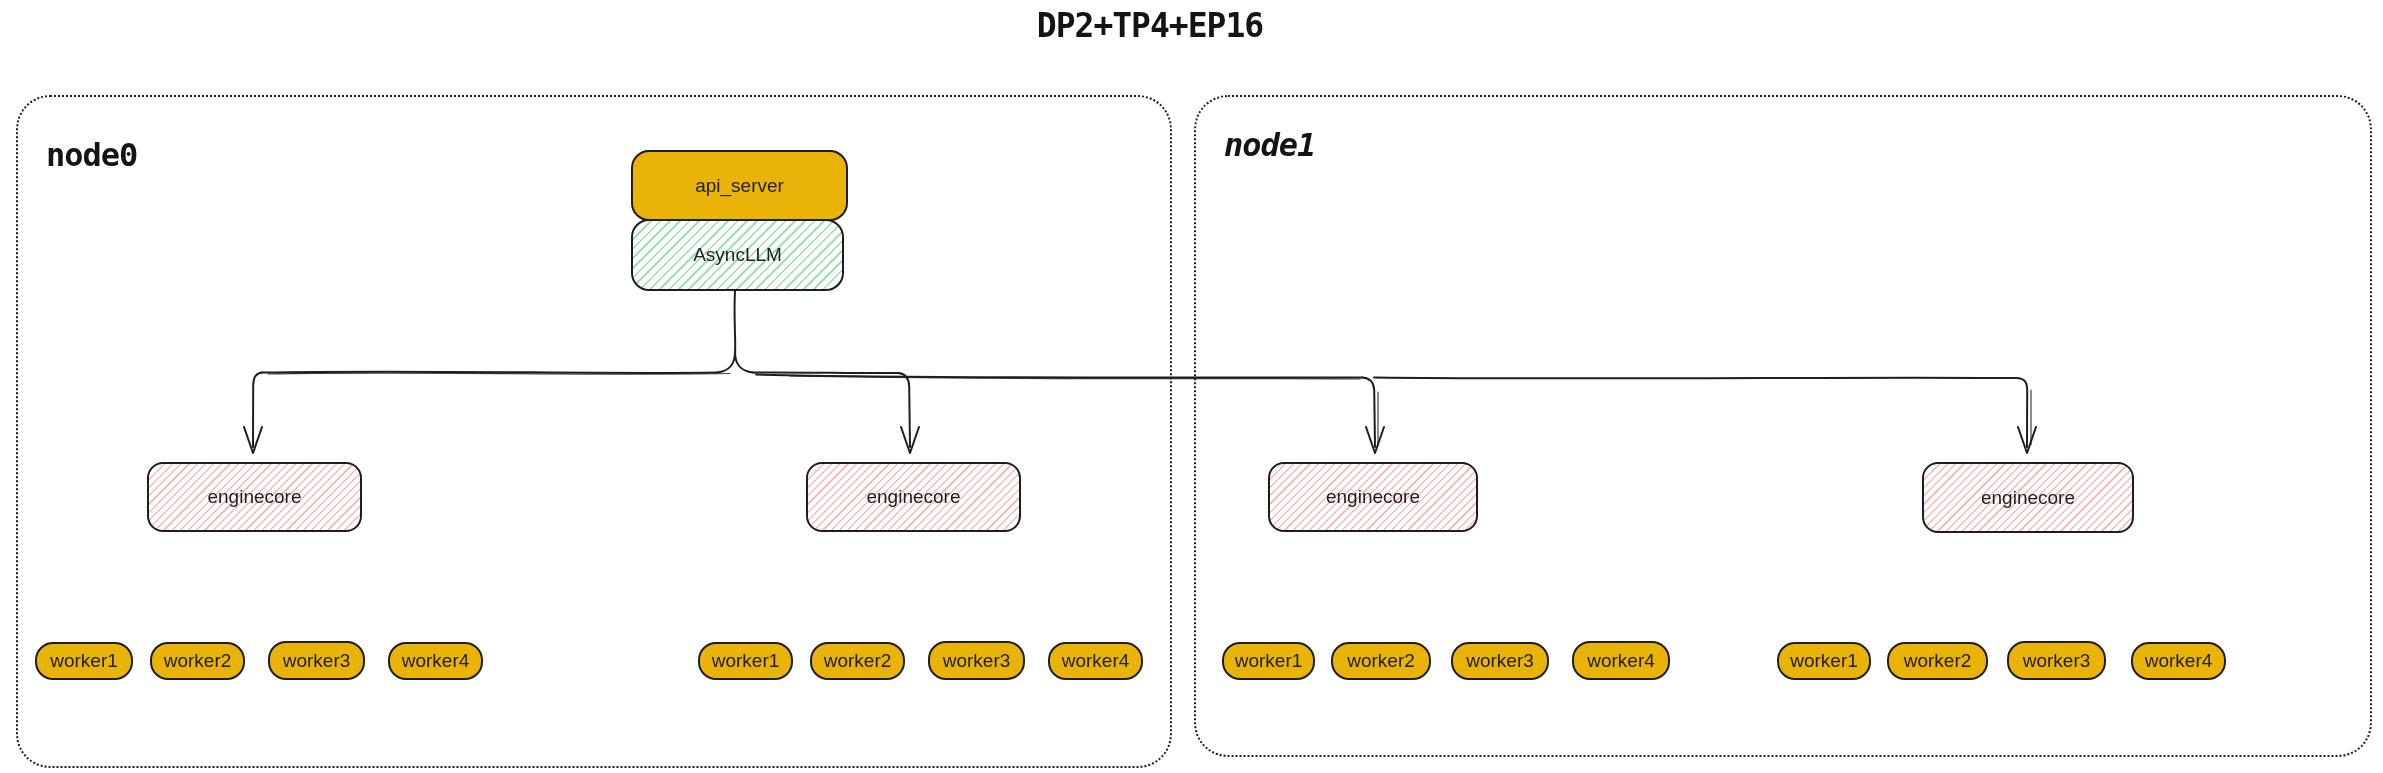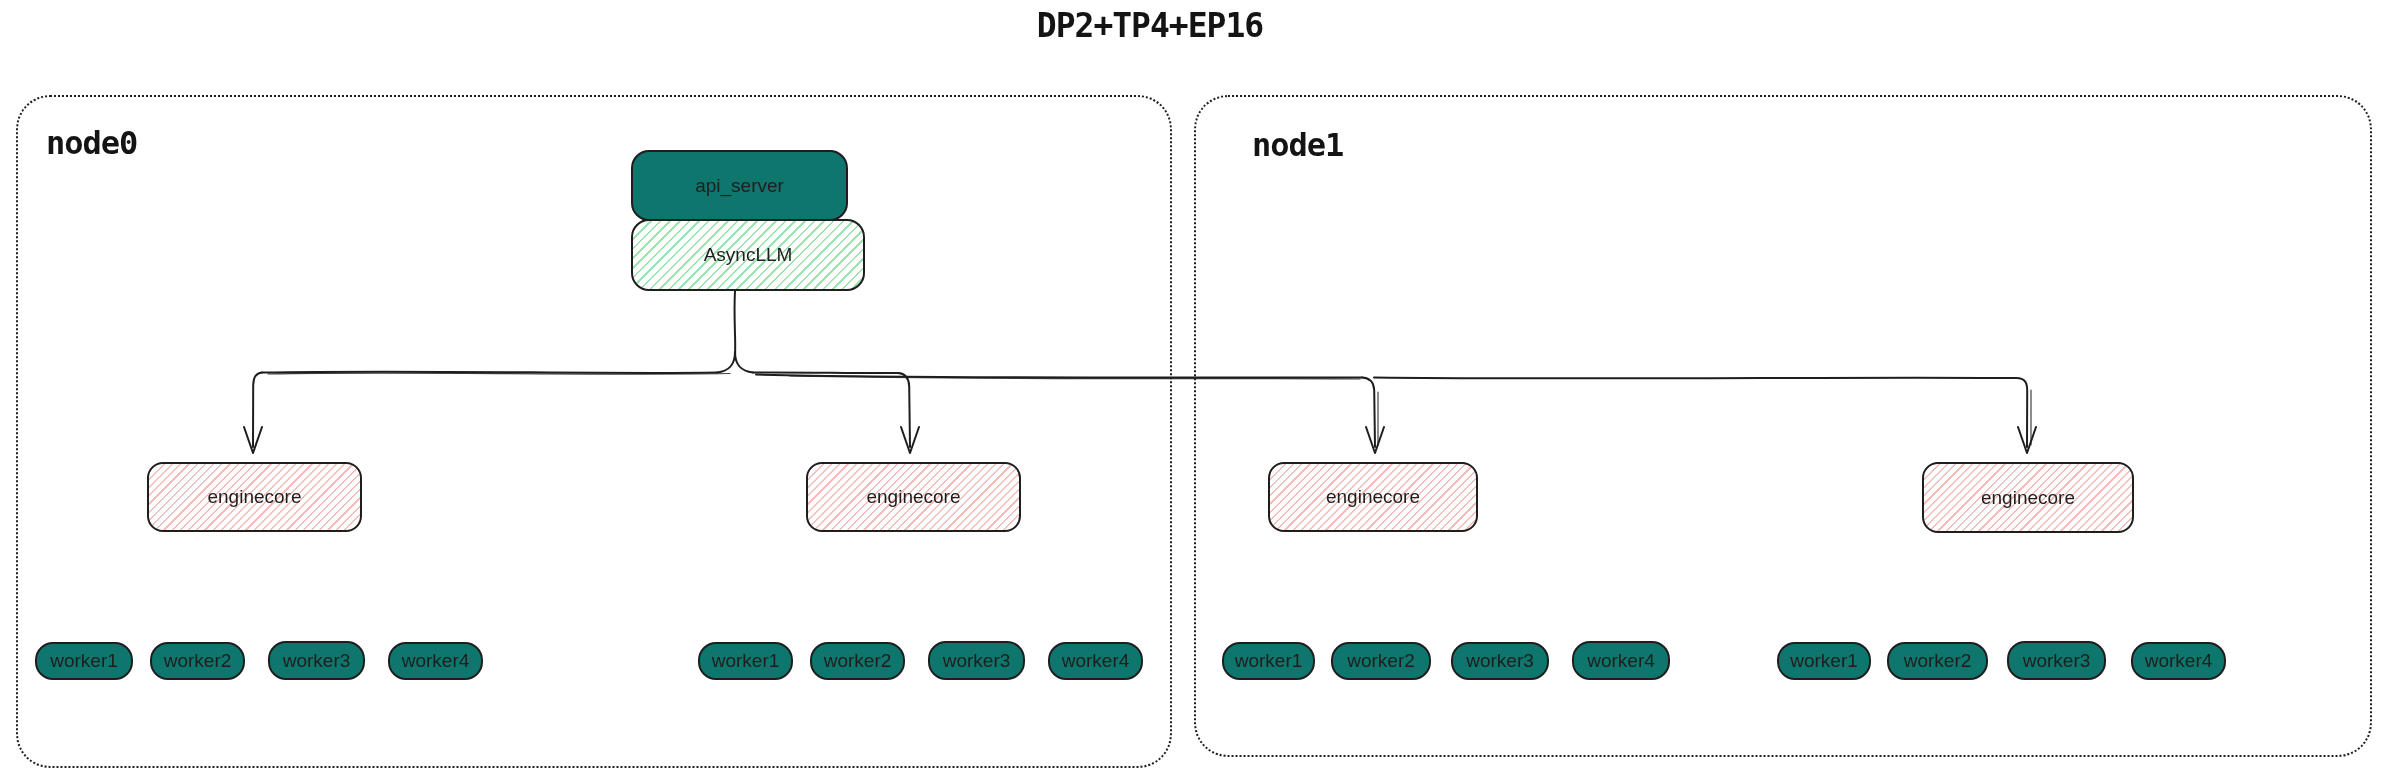--- a/index.html
+++ b/index.html
@@ -32,21 +32,21 @@
     position: absolute;
     font-family: "DejaVu Sans Mono", monospace;
     font-size: 32px;
     font-weight: 700;
     color: #141414;
     letter-spacing: -1px;
   }
   .shape {
     position: absolute;
     border: 2.6px solid #1e1e1e;
-    background: #0f766e;
+    background: #eab308;
     display: flex;
     align-items: center;
     justify-content: center;
     font-size: 19px;
     color: #1e1e1e;
     box-sizing: border-box;
   }
   .big { border-radius: 18px; }
   .engine { border-radius: 16px; justify-content: center; }
   .worker { border-radius: 18px; border-width: 2.4px; font-size: 19px; }
@@ -105,29 +105,29 @@
     <path d="M 1362 377.5 Q 1373.5 378 1374.2 390 L 1375 447"></path>
     <path class="thin" d="M 1378 392 L 1378 445"></path>
     <path d="M 1366 427 L 1375 453 L 1384 427"></path>
     <path d="M 1374 377.5 C 1600 380 1860 376.5 2014 378"></path>
     <path d="M 2014 378 C 2026 377 2027.5 384 2027.2 392 L 2027 447"></path>
     <path class="thin" d="M 2031 390 L 2031 445"></path>
     <path d="M 2018 427 L 2027 453 L 2036 427"></path>
   </svg>
 
   <div class="node-box" style="left:16px; top:95px; width:1152px; height:669px;"></div>
-  <div class="node-label" style="left:46px; top:124px;">node0</div>
+  <div class="node-label" style="left:46px; top:136px;">node0</div>
 
   <div class="node-box" style="left:1194px; top:95px; width:1174px; height:658px;"></div>
-  <div class="node-label" style="left:1252px; top:126px;">node1</div>
+  <div class="node-label" style="left:1224px; top:126px;font-style:italic;">node1</div>
 
   <div class="shape big" style="left:631px; top:150px; width:217px; height:71px;">
     <span>api_server</span>
   </div>
-  <div class="shape big hatch-green" style="left:631px; top:219px; width:234px; height:72px;">
+  <div class="shape big hatch-green" style="left:631px; top:219px; width:213px; height:72px;">
     <span>AsyncLLM</span>
   </div>
 
   <div class="shape engine hatch-red" style="left:147px; top:462px; width:215px; height:70px;">
     <span>enginecore</span>
   </div>
   <div class="shape engine hatch-red" style="left:806px; top:462px; width:215px; height:70px;">
     <span>enginecore</span>
   </div>
   <div class="shape engine hatch-red" style="left:1268px; top:462px; width:210px; height:70px;">

